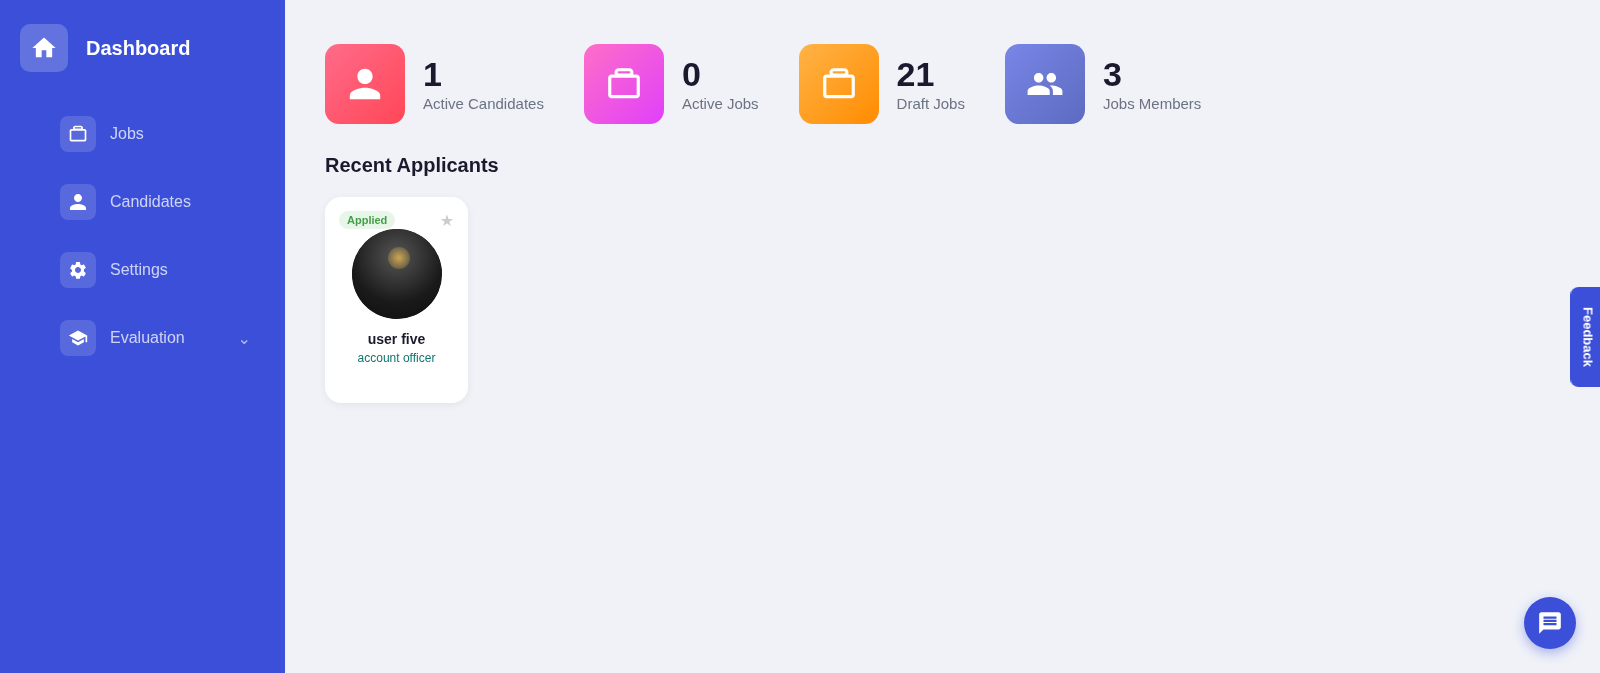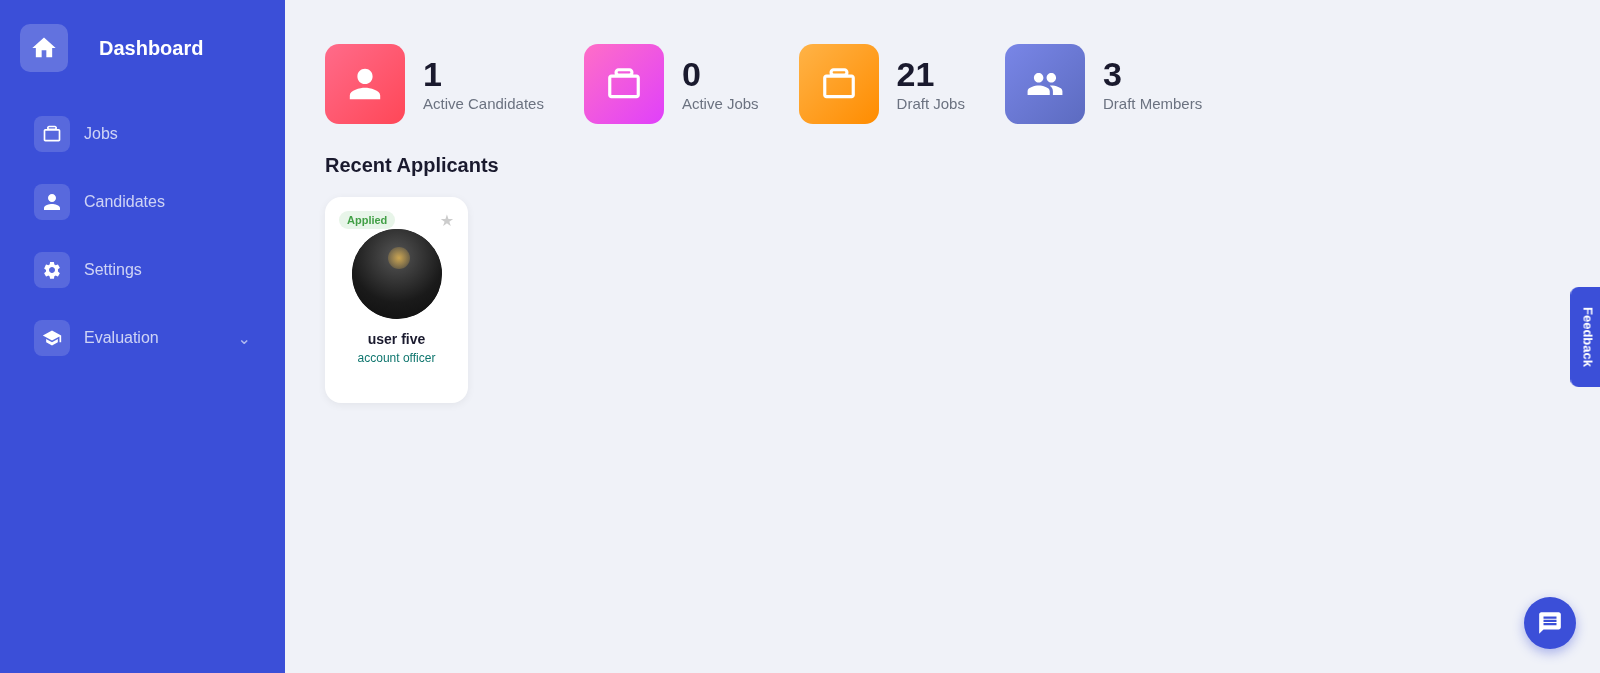--- a/index.html
+++ b/index.html
@@ -12,21 +12,21 @@
       height: 673px;
       display: flex;
       flex-direction: column;
       padding-top: 10px;
       flex-shrink: 0;
     }
     .sidebar-logo {
       display: flex;
       align-items: center;
       padding: 14px 20px 20px 20px;
-      gap: 31px;
+      gap: 18px;
     }
     .sidebar-logo-icon {
       width: 48px;
       height: 48px;
       background: rgba(255,255,255,0.2);
       border-radius: 10px;
       display: flex;
       align-items: center;
       justify-content: center;
     }
@@ -34,20 +34,21 @@
     .sidebar-logo-text {
       color: white;
       font-size: 20px;
       font-weight: 700;
     }
     .sidebar-nav {
       display: flex;
       flex-direction: column;
       gap: 4px;
       padding: 10px 0;
+      margin-left: 26px;
     }
     .sidebar-item {
       display: flex;
       align-items: center;
       gap: 14px;
       padding: 14px 24px;
       cursor: pointer;
       color: rgba(255,255,255,0.75);
       font-size: 16px;
       font-weight: 500;
@@ -357,21 +358,21 @@
     </div>
 
     <div class="stat-card">
       <div class="stat-icon grad-blue">
         <svg viewBox="0 0 24 24" xmlns="http://www.w3.org/2000/svg">
           <path d="M16 11c1.66 0 2.99-1.34 2.99-3S17.66 5 16 5c-1.66 0-3 1.34-3 3s1.34 3 3 3zm-8 0c1.66 0 2.99-1.34 2.99-3S9.66 5 8 5C6.34 5 5 6.34 5 8s1.34 3 3 3zm0 2c-2.33 0-7 1.17-7 3.5V19h14v-2.5c0-2.33-4.67-3.5-7-3.5zm8 0c-.29 0-.62.02-.97.05 1.16.84 1.97 1.97 1.97 3.45V19h6v-2.5c0-2.33-4.67-3.5-7-3.5z"></path>
         </svg>
       </div>
       <div class="stat-info">
         <span class="stat-number">3</span>
-        <span class="stat-label">Draft Members</span>
+        <span class="stat-label">Jobs Members</span>
       </div>
     </div>
   </div>
 
   <div>
     <div class="section-title">Recent Applicants</div>
 
     <div class="applicants-grid">
 
       <div class="applicant-card">

